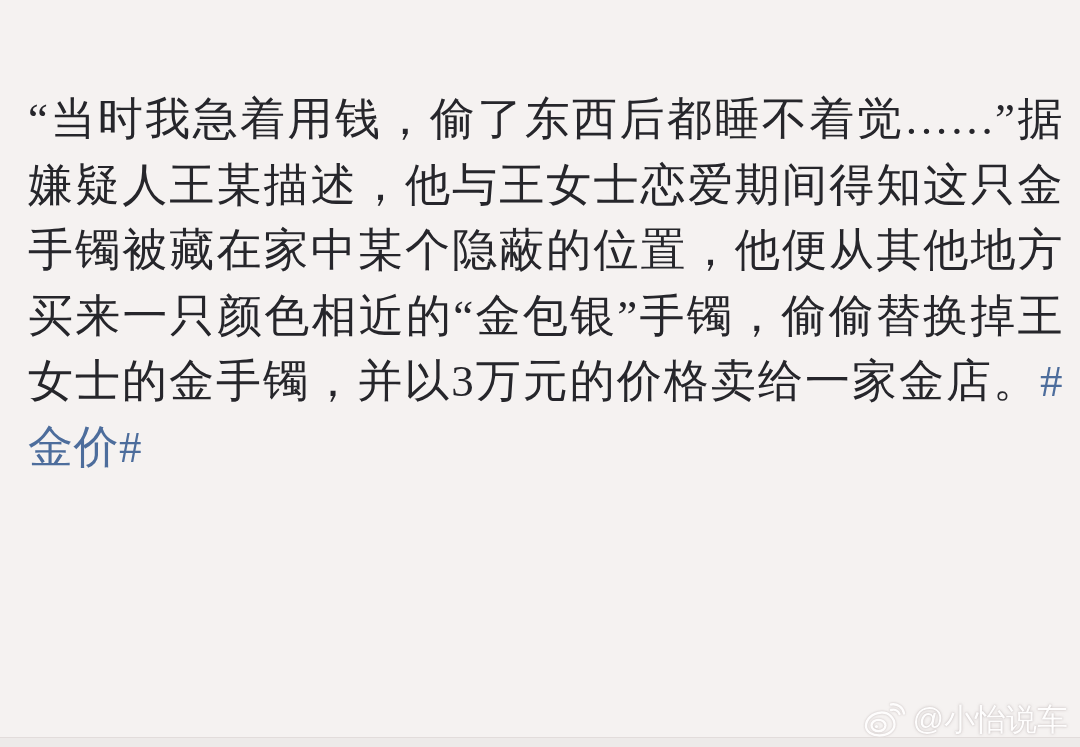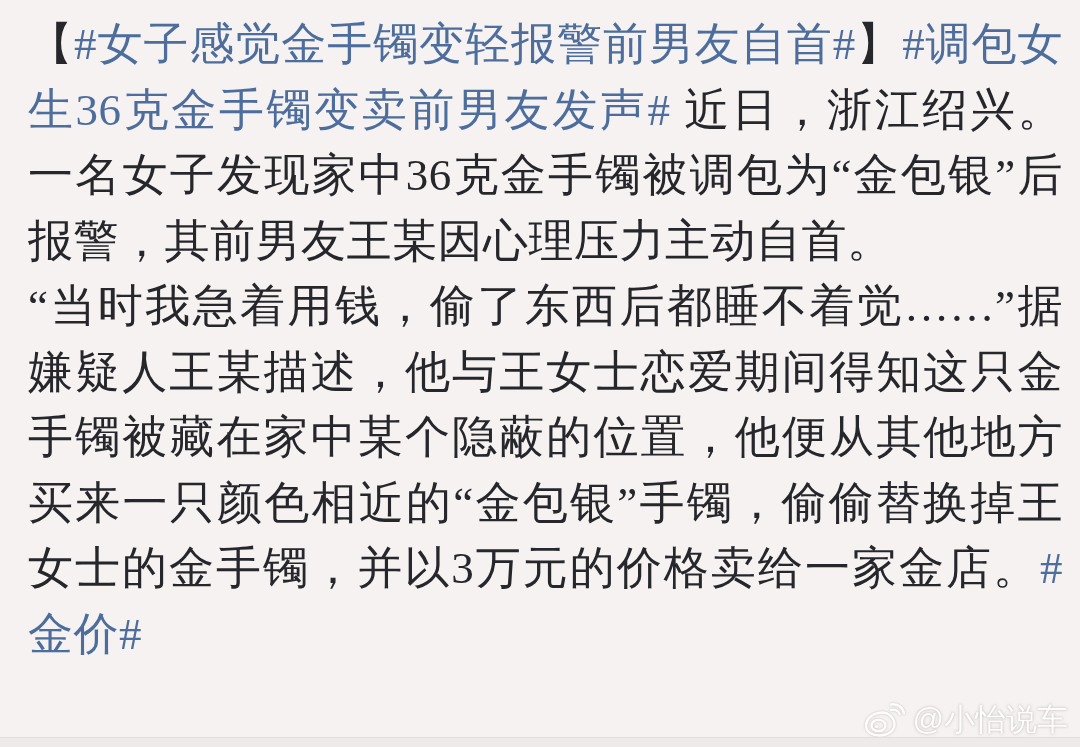--- a/index.html
+++ b/index.html
@@ -22,20 +22,21 @@
   }
   .para {
     margin: 0;
     font-size: 45px;
     line-height: 65.5px;
     text-align: justify;
     color: #26262b;
     letter-spacing: 0.5px;
   }
   .para2 {
+    margin-top: 75px;
   }
   .hashtag {
     color: #4d6d9c;
     cursor: pointer;
   }
   .black {
     color: #26262b;
   }
   .watermark {
     position: absolute;
@@ -64,21 +65,20 @@
     background: #edeae9;
     border-top: 1px solid #e2dcdb;
   }
 </style>
 </head>
 <body>
 
 <div class="page">
 
   <article class="post">
-    <p class="para"><span class="black">【</span><span class="hashtag">#女子感觉金手镯变轻报警前男友自首#</span><span class="black">】</span><span class="hashtag">#调包女生36克金手镯变卖前男友发声#</span><span class="black"> 近日，浙江绍兴。一名女子发现家中36克金手镯被调包为“金包银”后报警，其前男友王某因心理压力主动自首。</span></p>
 
     <p class="para para2"><span class="black">“当时我急着用钱，偷了东西后都睡不着觉……”据嫌疑人王某描述，他与王女士恋爱期间得知这只金手镯被藏在家中某个隐蔽的位置，他便从其他地方买来一只颜色相近的“金包银”手镯，偷偷替换掉王女士的金手镯，并以3万元的价格卖给一家金店。</span><span class="hashtag">#金价#</span></p>
   </article>
 
   <div class="watermark">
     <svg width="44" height="36" viewBox="0 0 44 36" fill="none" stroke="#fefdfd" stroke-width="2.4" stroke-linecap="round">
       <path d="M18.5 10.5 C9 11 3 17.5 3 24 C3 30 9.5 33.5 16.5 33.5 C25 33.5 31.5 28.5 31.5 22.5 C31.5 16.5 26 10.1 18.5 10.5 Z"></path>
       <ellipse cx="15.5" cy="23.5" rx="7" ry="5.6"></ellipse>
       <circle cx="13.5" cy="24.5" r="1.6" fill="#fefdfd" stroke="none"></circle>
       <path d="M28 8 C31.5 7 35 8.5 36.5 12"></path>

